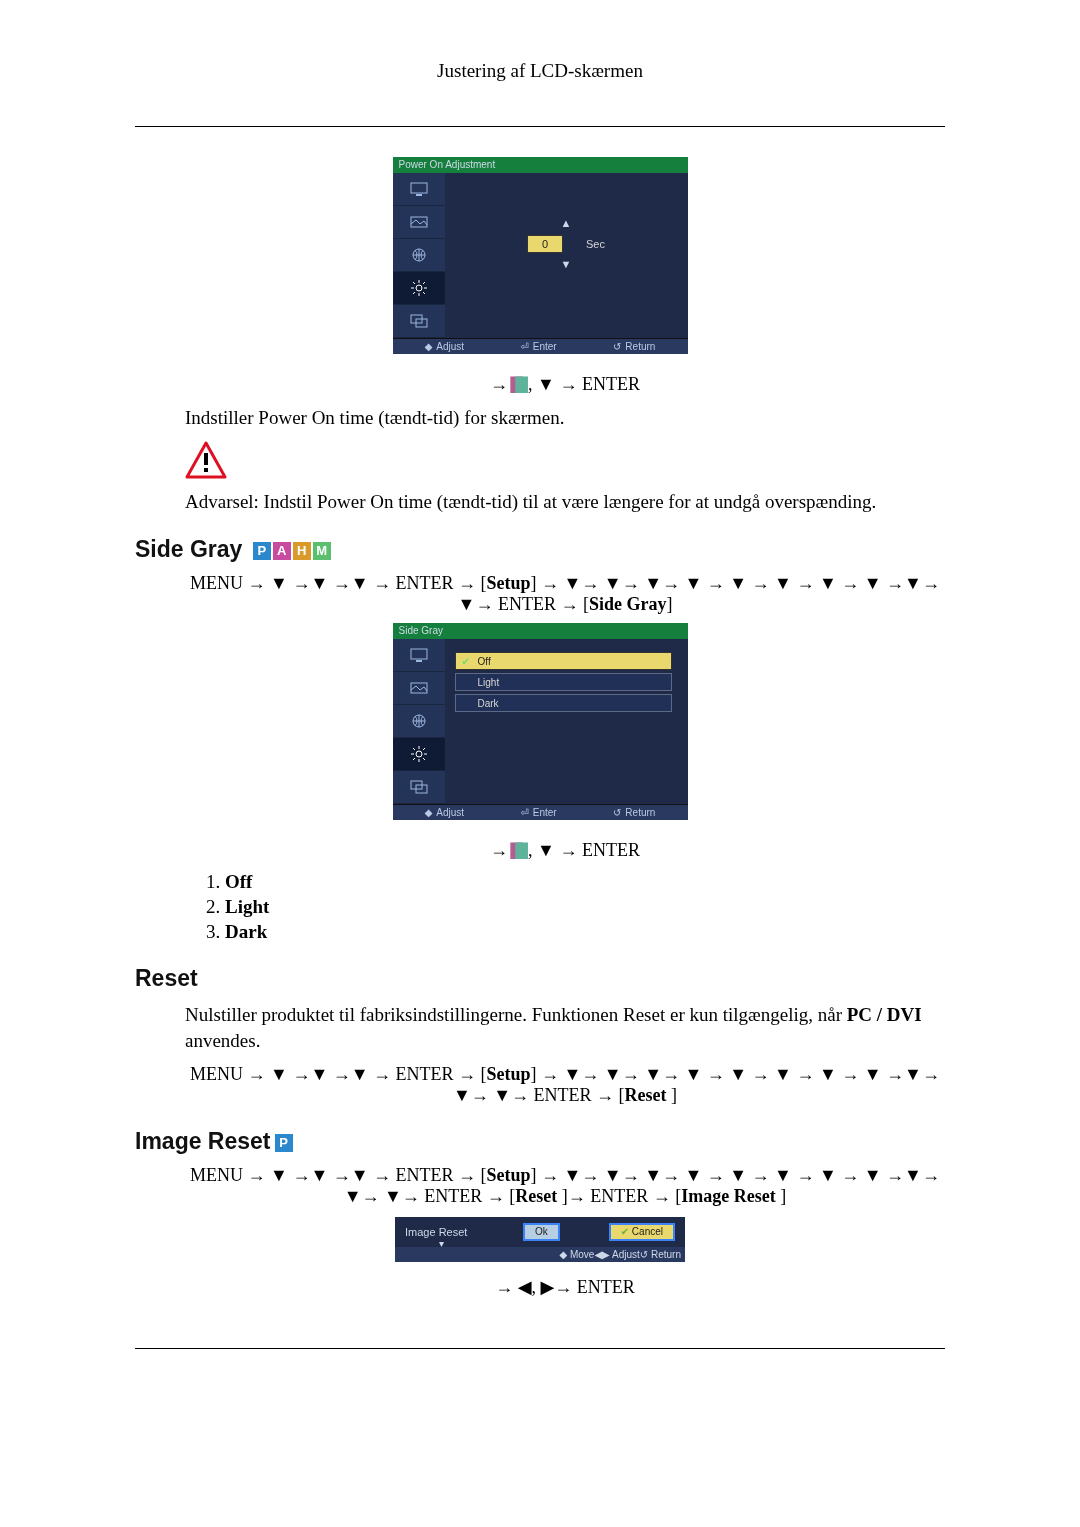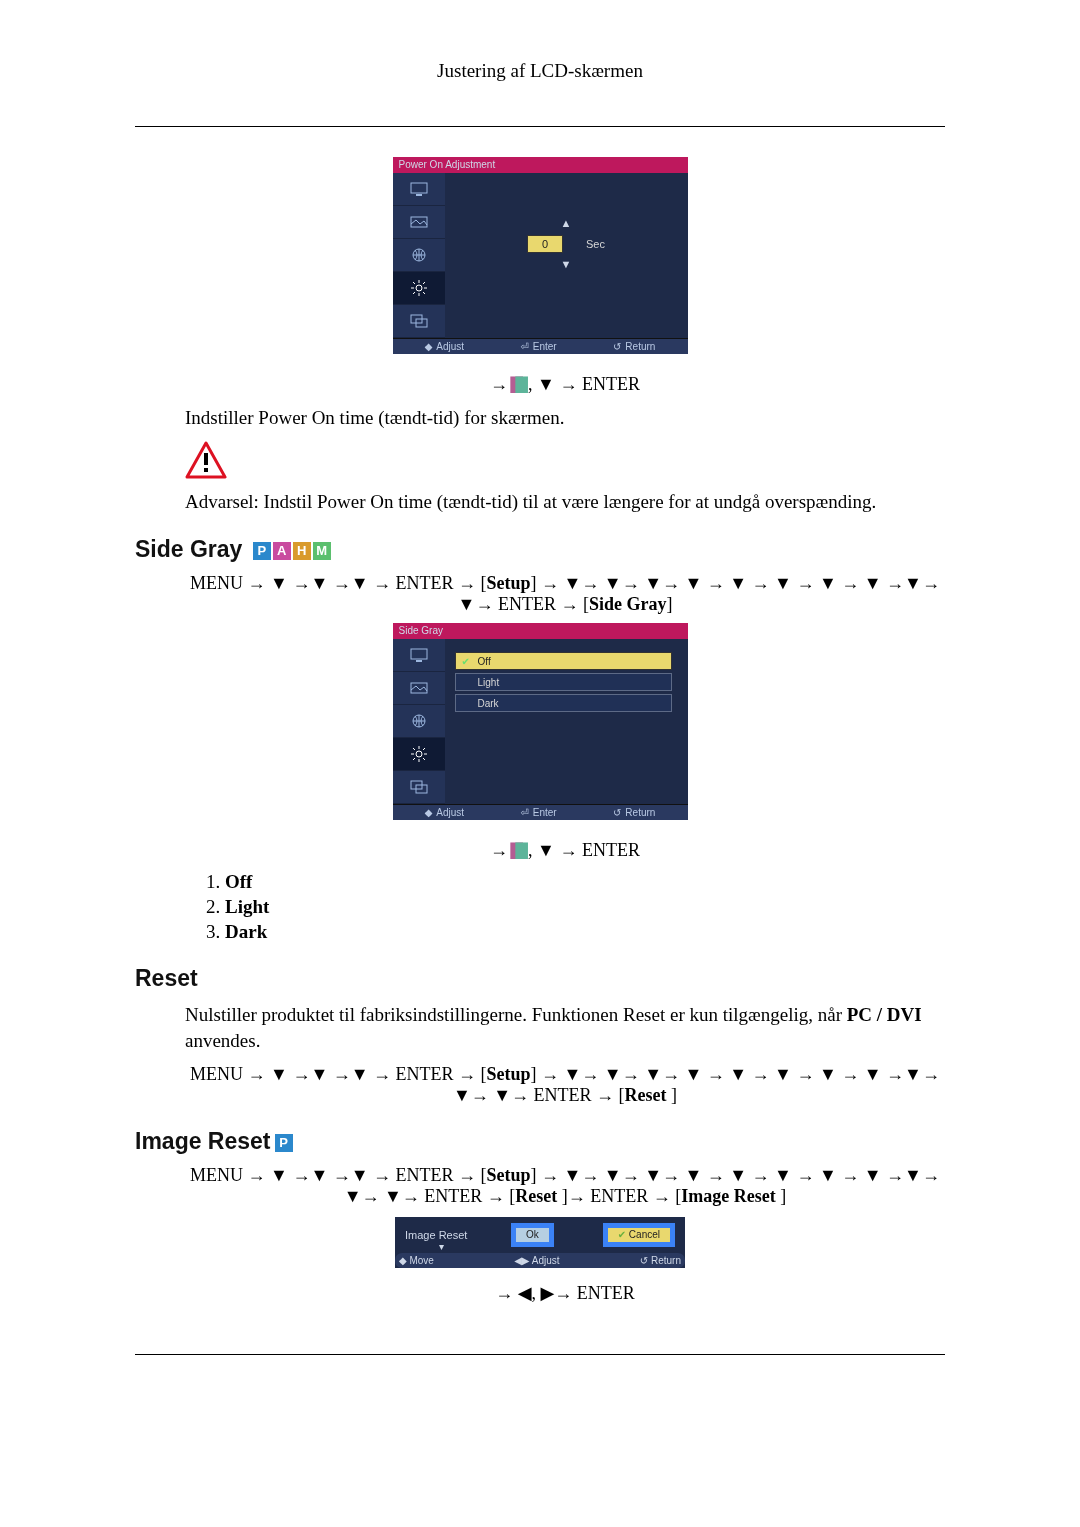--- a/index.html
+++ b/index.html
@@ -35,21 +35,21 @@
     margin: 8px 0 20px 0;
   }
   .osd {
     width: 295px;
     background: #1e2a48;
     font-family: Verdana, Arial, sans-serif;
     font-size: 11px;
     color: #d6d6d6;
   }
   .osd-titlebar {
-    background: #be185d;
+    background: #15803d;
     color: #cfd8e8;
     height: 16px;
     line-height: 16px;
     padding: 0 6px;
     font-size: 10px;
     text-align: left;
   }
   .osd-body {
     display: flex;
   }
@@ -256,35 +256,34 @@
     position: absolute;
     left: 34px;
     bottom: -11px;
     color: #cfd8e8;
   }
   .imgreset-btn {
     height: 14px;
     line-height: 14px;
     font-size: 10px;
     padding: 0 10px;
-    border: 5px solid #3b82f6;
+    border: 2px solid #3b82f6;
     color: #222;
     background: #b6cfe2;
   }
   .imgreset-btn.sel {
     background: #e9d86e;
     margin-left: 35px;
   }
   .imgreset-footer {
     background: #2a3960;
     font-size: 10px;
     display: flex;
-    justify-content: space-between;
+    justify-content: flex-end;
     padding: 2px 4px;
-    border-radius: 7px;
   }
 </style>
 </head>
 <body>
 
 <div class="page">
 
   <div class="page-header">Justering af LCD-skærmen</div>
   <hr class="top-rule">
 

